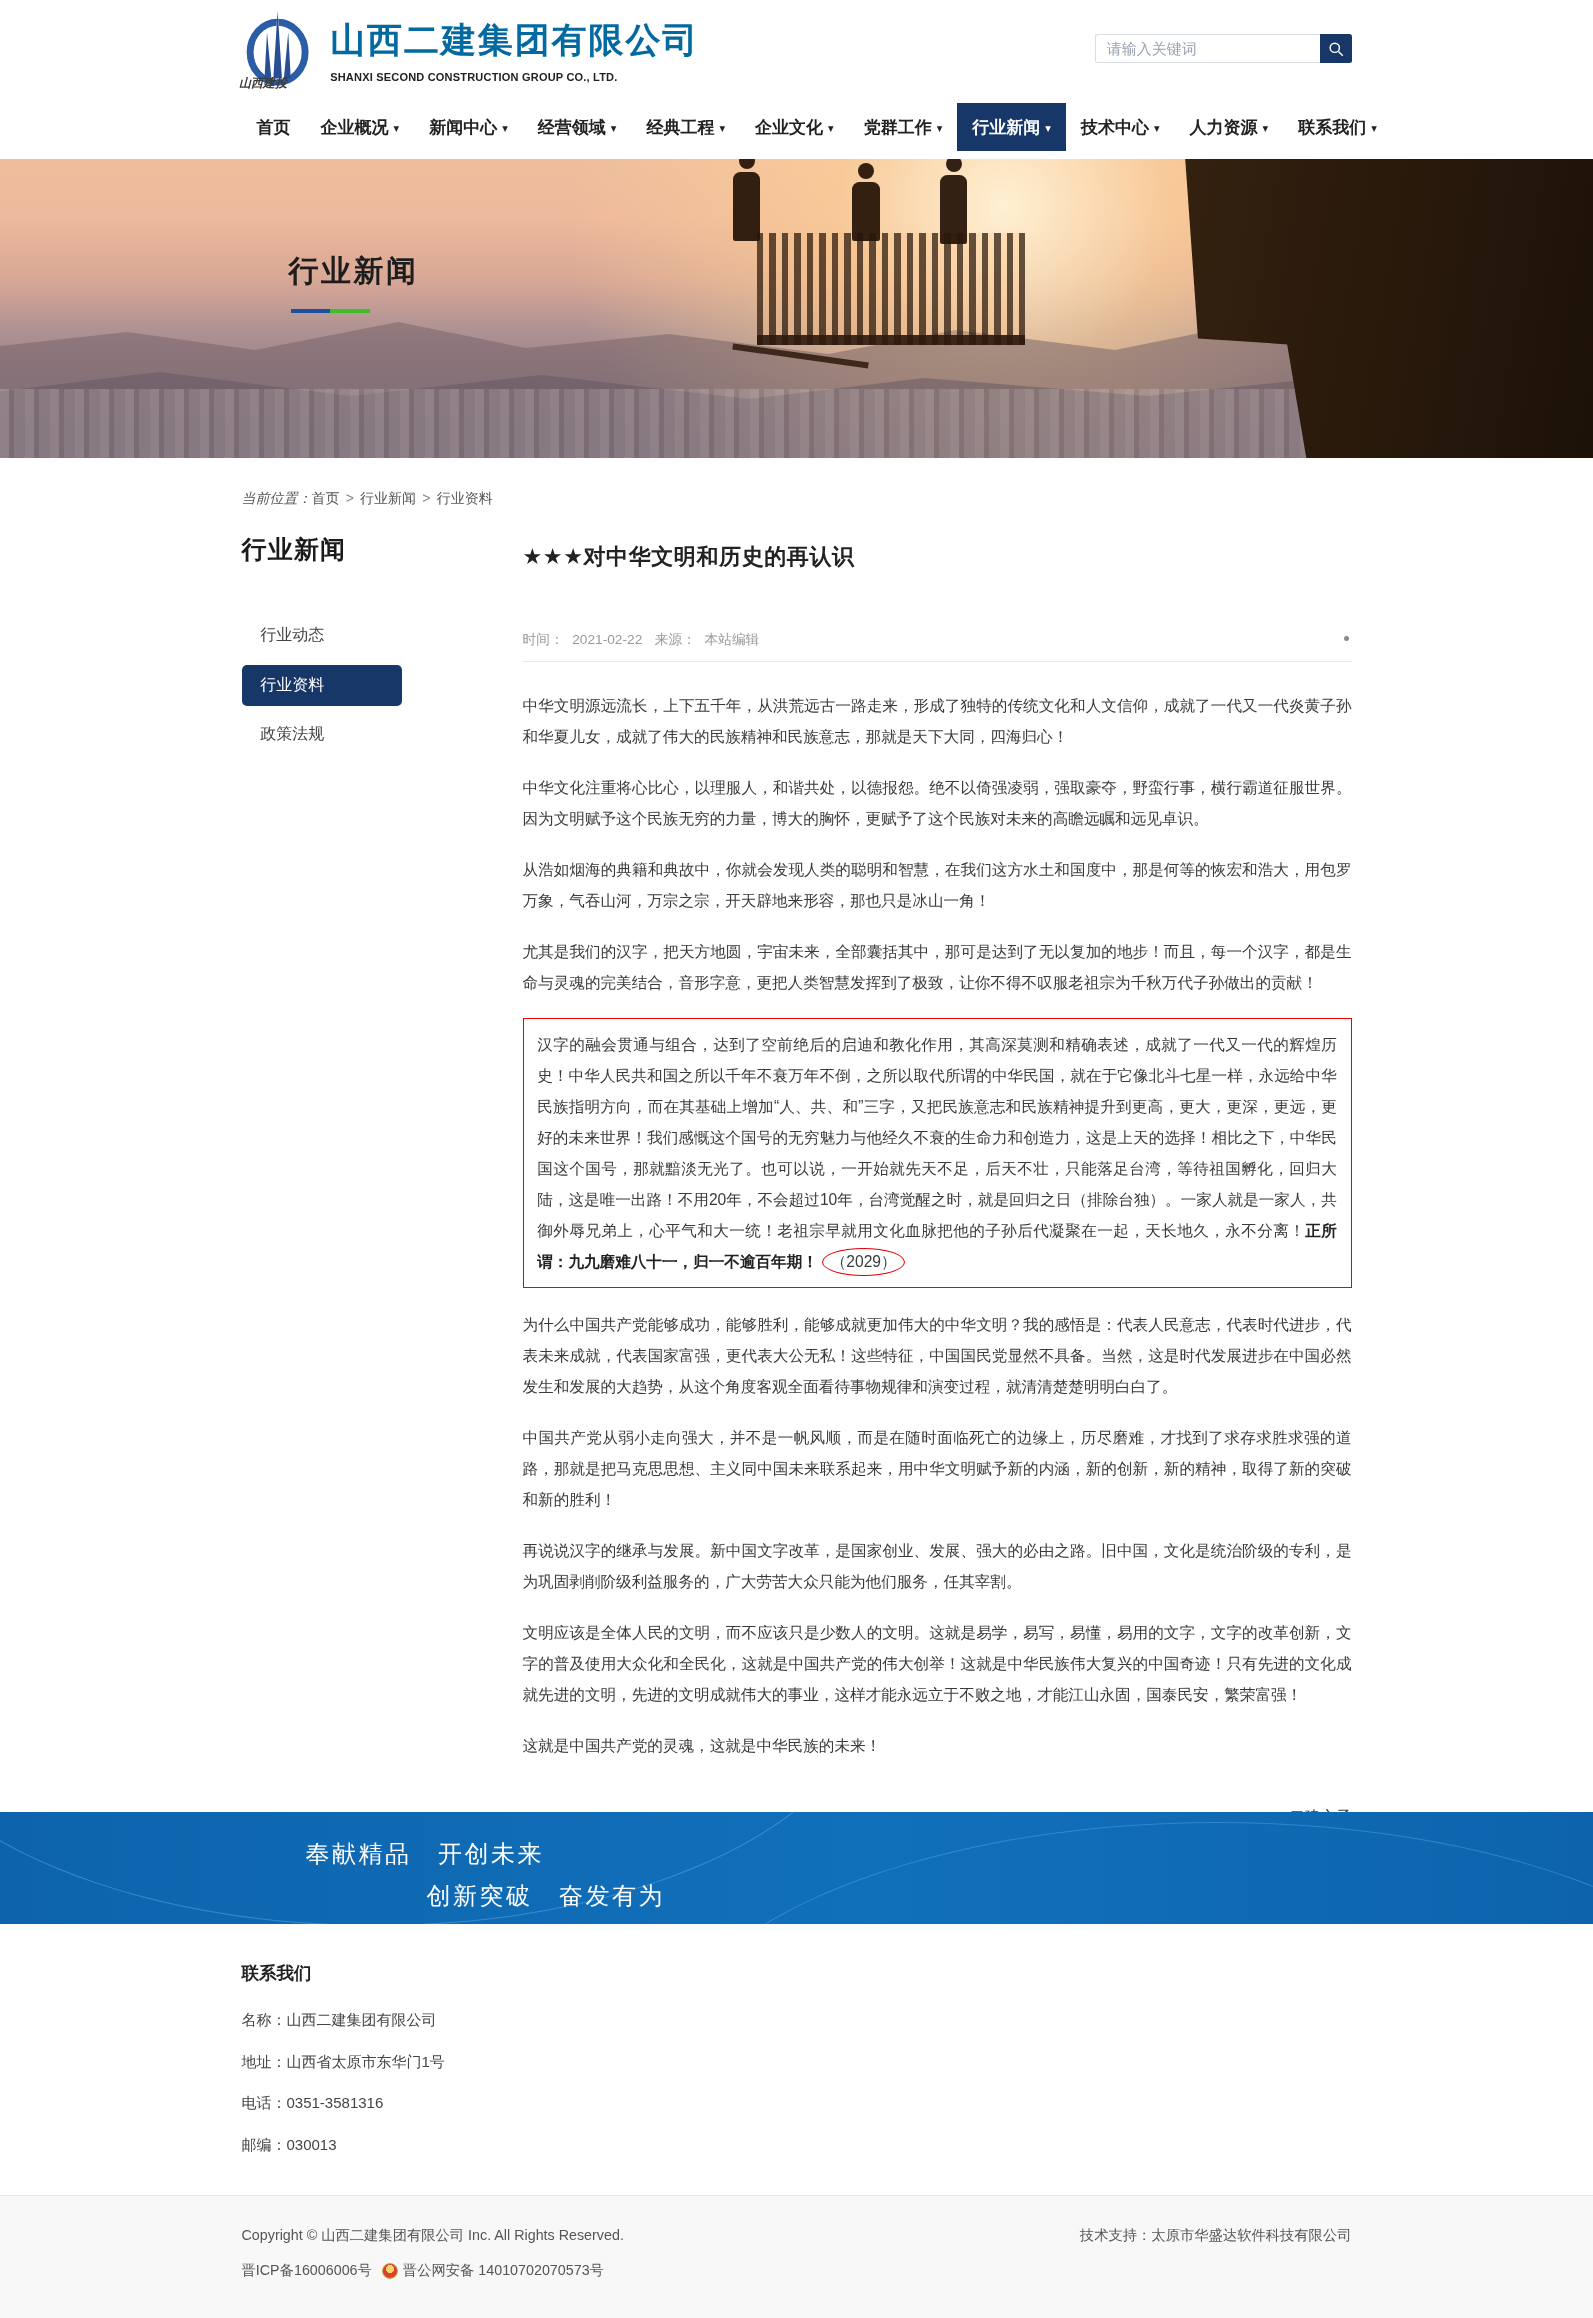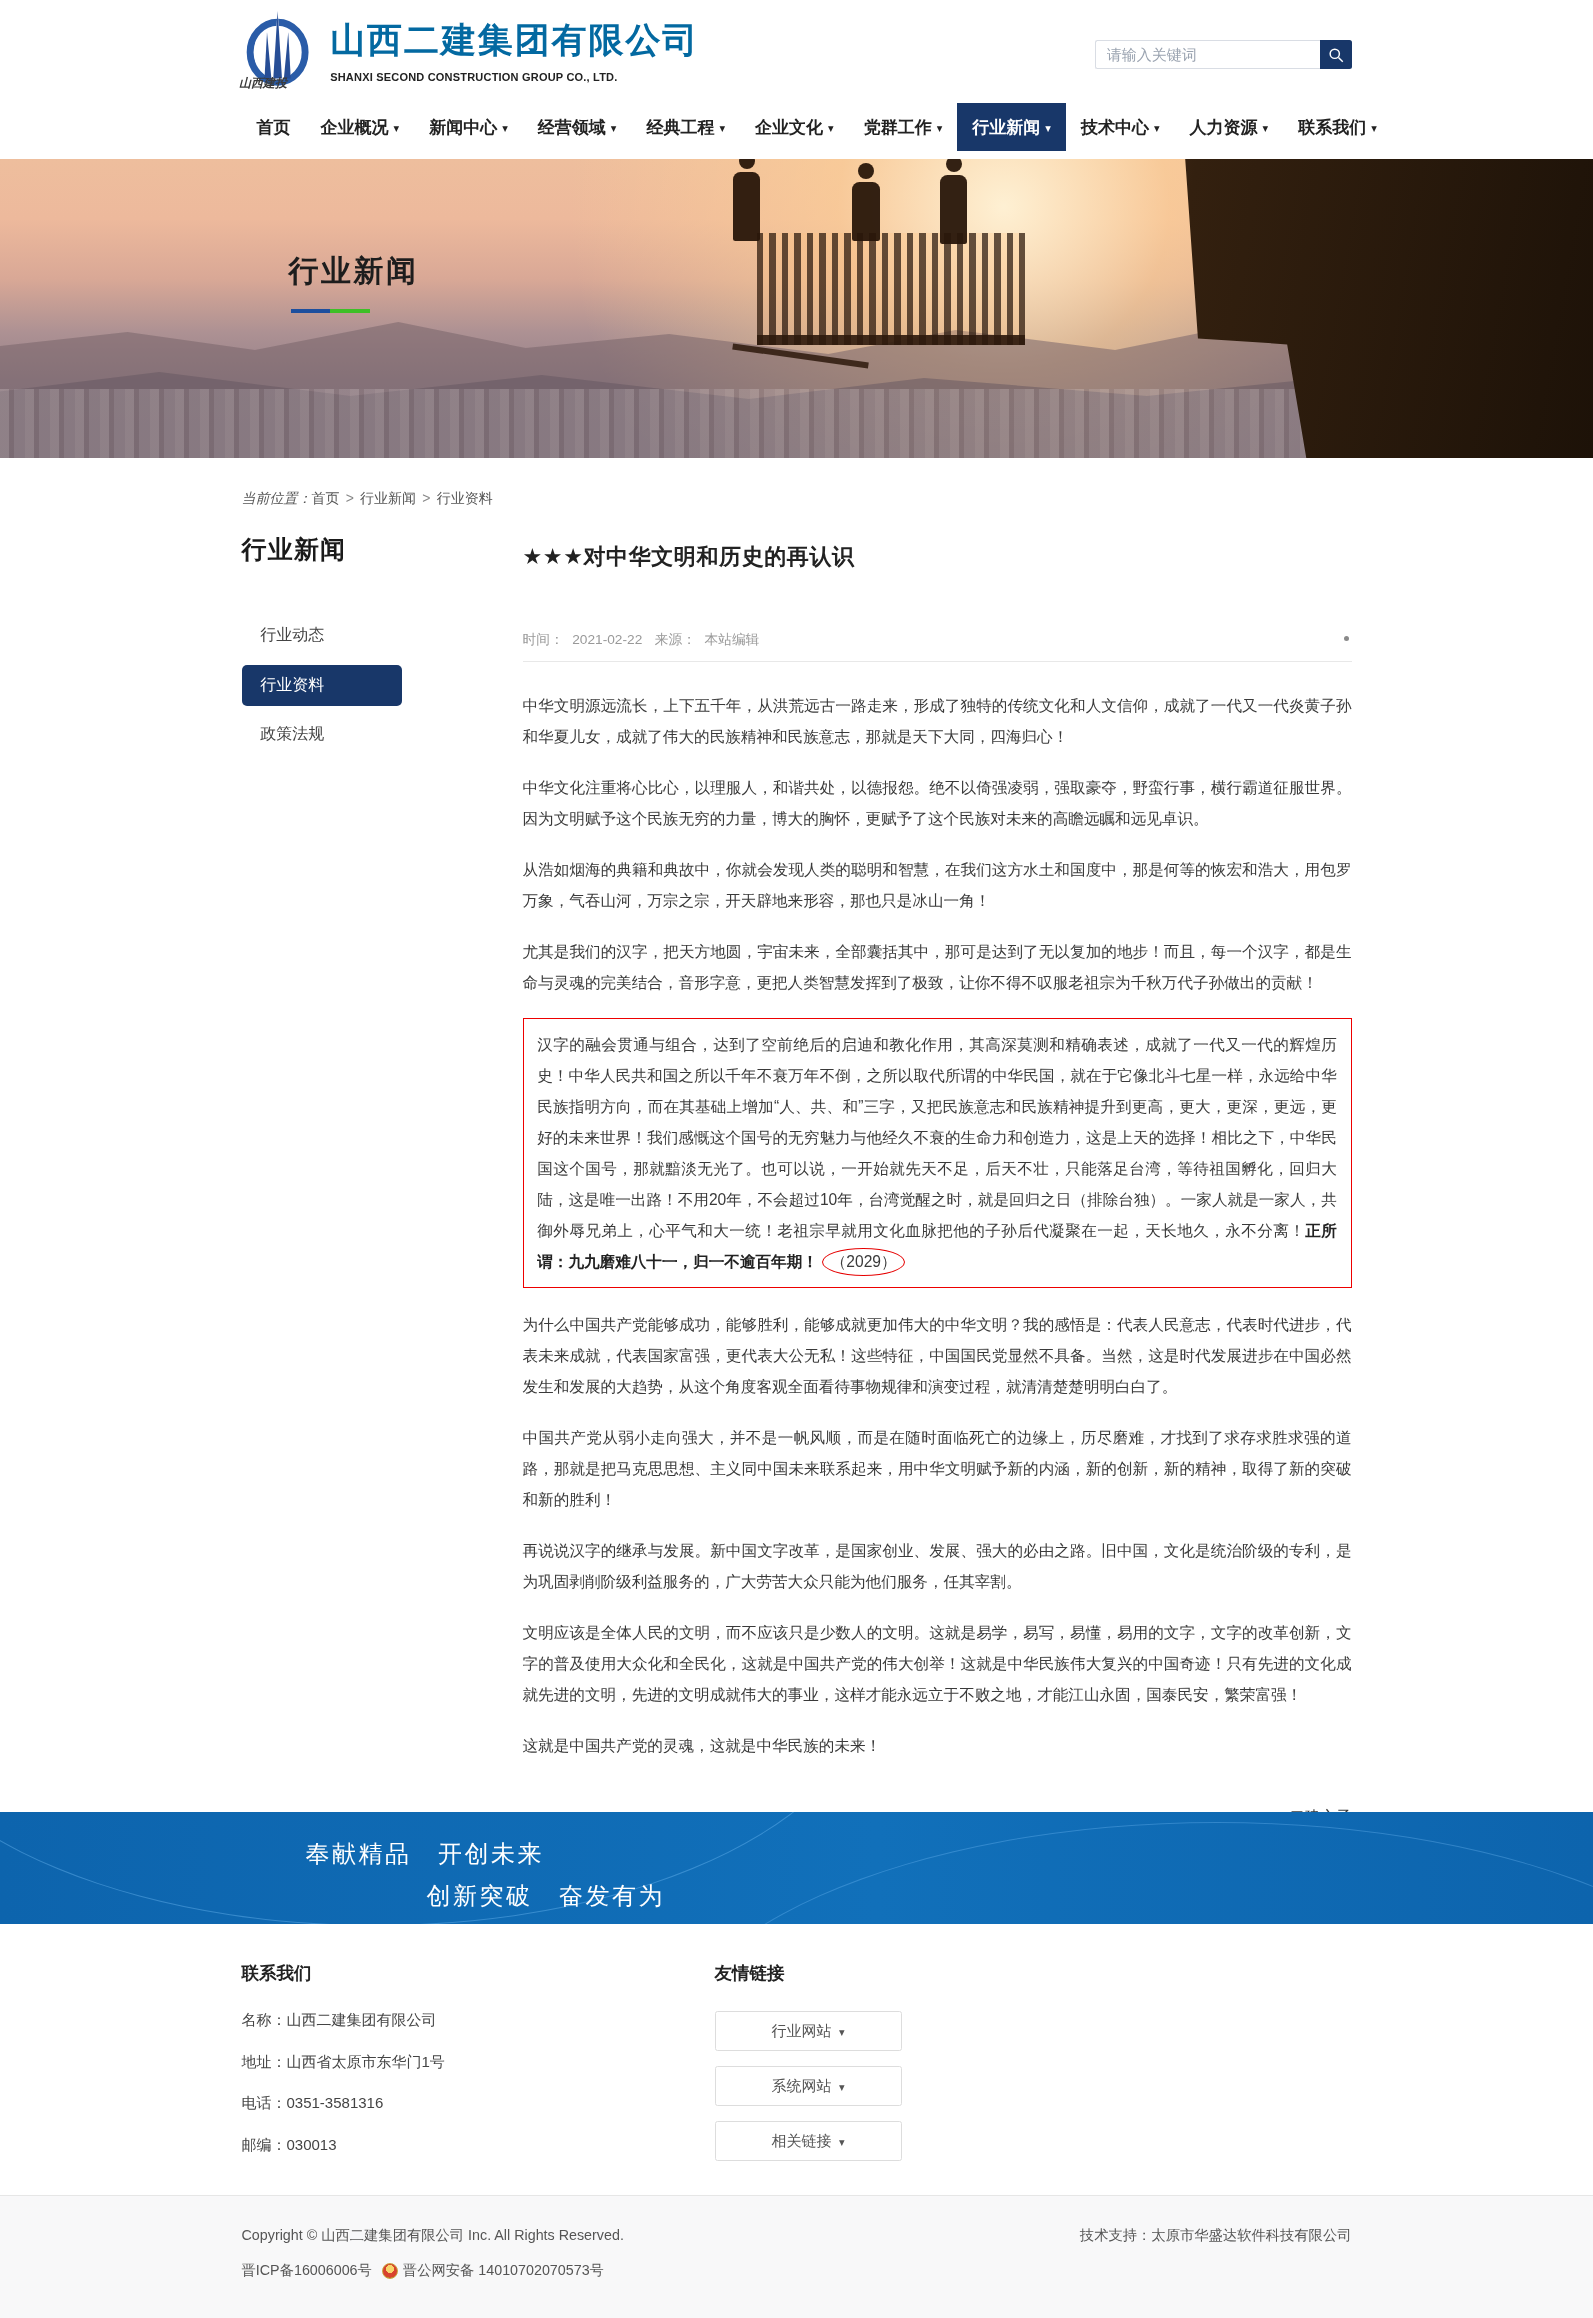--- a/index.html
+++ b/index.html
@@ -12,21 +12,21 @@
 
   
   .header { height:159px; background:#fff; }
   .header-top { height:100px; position:relative; }
   .logo-block { position:absolute; left:0; top:11.2px; display:flex; align-items:flex-start; cursor:pointer; }
   .logo-mark { width:75px; height:80px; position:relative; }
   .logo-caption { position:absolute; left:-2.5px; bottom:-1.2px; font-size:12px; font-weight:700; font-style:italic; color:#3a3a3a; white-space:nowrap; }
   .logo-text { margin-left:13.7px; padding-top:6.2px; }
   .company-cn { font-size:35px; font-weight:700; color:#0369a1; letter-spacing:1.9px; }
   .company-en { font-size:11px; font-weight:700; color:#222; letter-spacing:0.2px; margin-top:6.2px; }
-  .search-box { position:absolute; right:0; top:40px; display:flex; height:37px; }
+  .search-box { position:absolute; right:0; top:34px; display:flex; height:37px; }
   .search-input { width:225px; height:29px; border:0.6px solid #d9dde4; border-right:none; border-radius:2.5px 0 0 2.5px; padding:0 11.2px; font-size:15px; color:#333; outline:none; }
   .search-input::placeholder { color:#9aa3b0; }
   .search-btn { width:32px; height:29px; background:#183769; border:none; border-radius:0 2.5px 2.5px 0; display:flex; align-items:center; justify-content:center; cursor:pointer; }
   .nav-row { height:59px; }
   .nav { display:flex; justify-content:space-between; align-items:center; height:54px; }
   .nav-item { font-size:17px; font-weight:600; color:#222; padding:12.5px 15px; cursor:pointer; display:flex; align-items:center; white-space:nowrap; }
   .nav-item.active { background:#183769; color:#fff; }
   .nav-caret { font-size:11.2px; margin-left:5px; transform:translateY(1.2px); }
   .nav-caret::after { content:"▾"; }
 
@@ -270,35 +270,20 @@
 
 <div class="footer">
   <div class="wrap" style="height:100%;">
     <div class="f-col f-contact">
       <div class="f-title">联系我们</div>
       <div class="f-row">名称：山西二建集团有限公司</div>
       <div class="f-row">地址：山西省太原市东华门1号</div>
       <div class="f-row">电话：0351-3581316</div>
       <div class="f-row">邮编：030013</div>
     </div>
-    <div class="f-col f-links">
-      <div class="f-title">友情链接</div>
-      <div class="link-btn">
-          <span>行业网站</span>
-          <span class="nav-caret" style="margin-left:7.5px;"></span>
-        </div>
-      <div class="link-btn">
-          <span>系统网站</span>
-          <span class="nav-caret" style="margin-left:7.5px;"></span>
-        </div>
-      <div class="link-btn">
-          <span>相关链接</span>
-          <span class="nav-caret" style="margin-left:7.5px;"></span>
-        </div>
-    </div>
   </div>
 </div>
 
 <div class="bottombar">
   <div class="wrap" style="height:100%;">
     <div class="copyright">Copyright © 山西二建集团有限公司 Inc. All Rights Reserved.</div>
     <div class="icp-row">
       <span class="icp-link">晋ICP备16006006号</span>
       <span class="police-badge"></span>
       <span class="icp-link">晋公网安备 14010702070573号</span>

